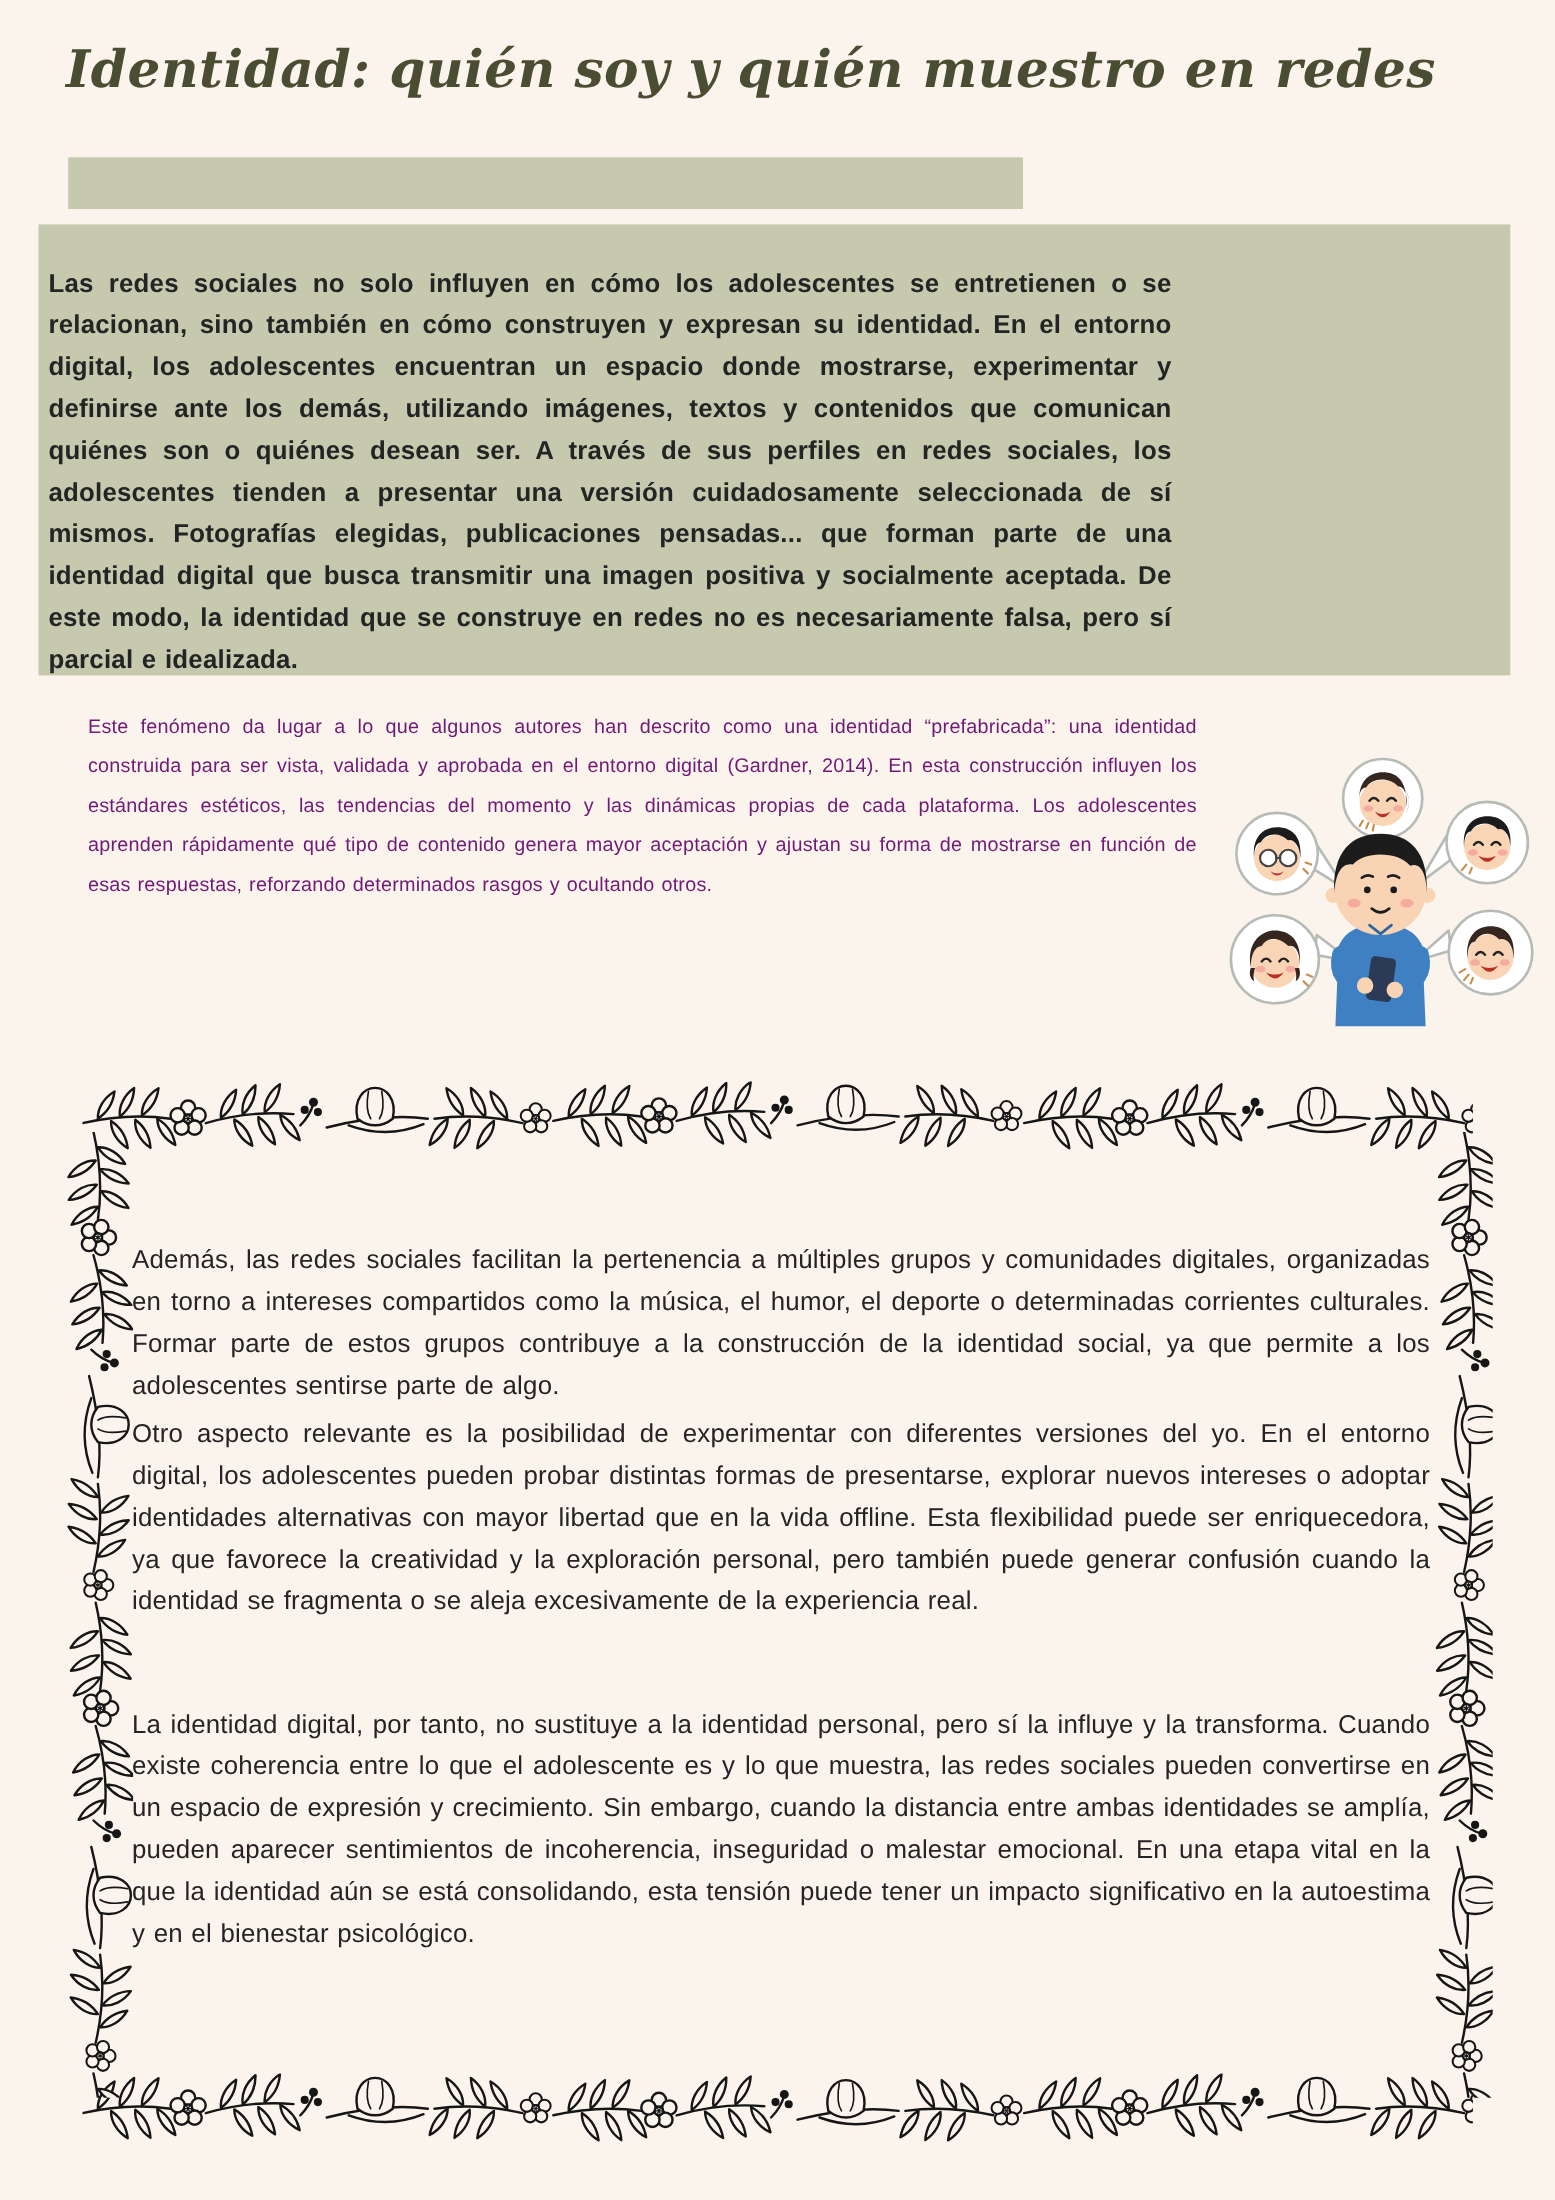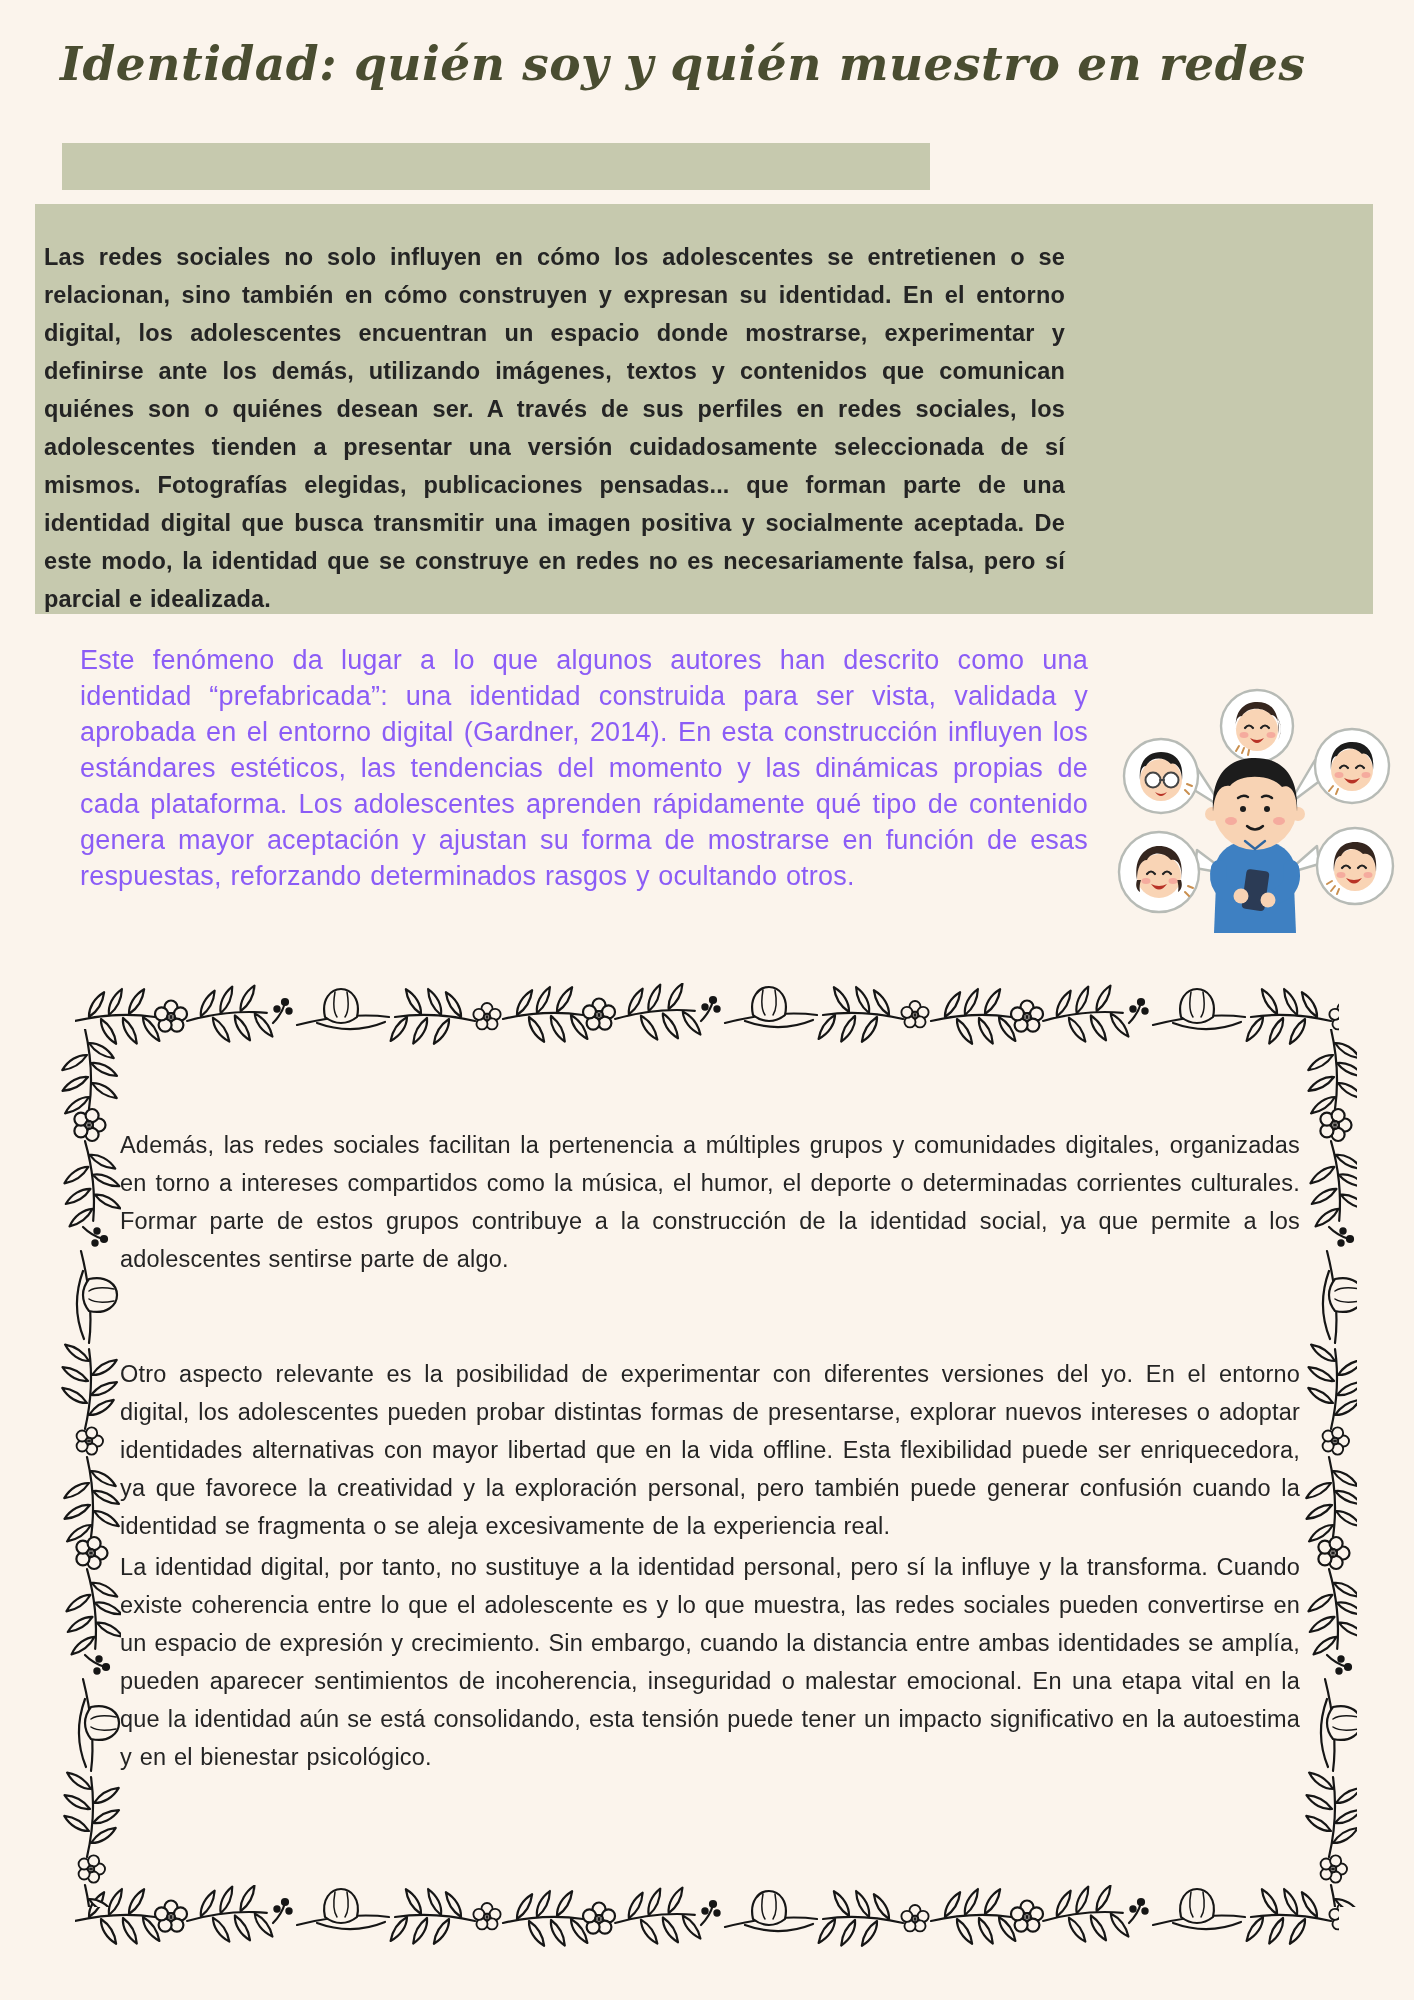--- a/index.html
+++ b/index.html
@@ -32,40 +32,40 @@
   .intro-box p{
     margin:0;
     font-size:23.5px;line-height:38px;
     letter-spacing:0.2px;word-spacing:1px;
     text-align:justify;
     color:#242424;
     font-weight:bold;
   }
   .prefab-text{
     position:absolute;left:80px;top:642px;width:1008px;margin:0;
-    font-size:27px;line-height:36px;
+    font-size:18px;line-height:36px;
     letter-spacing:0.2px;word-spacing:1px;
     text-align:justify;
-    color:#8b5cf6;
+    color:#701a75;
   }
   .illustration{
     position:absolute;left:1105px;top:688px;width:300px;height:252px;
   }
   .border-svg{
     position:absolute;left:57px;top:983px;width:1300px;height:970px;
   }
   .bordered-paragraph{
     position:absolute;left:120px;width:1180px;margin:0;
     font-size:23.5px;line-height:38px;
     letter-spacing:0.2px;word-spacing:1px;
     text-align:justify;
     color:#242424;
   }
   .p-community{top:1126px;}
-  .p-experiment{top:1355px;}
+  .p-experiment{top:1284px;}
   .p-digital{top:1548px;}
 </style>
 </head>
 <body>
 
 <div class="page">
 
   <h1 class="page-title">Identidad: quién soy y quién muestro en redes</h1>
 
   <div class="title-bar"></div>

